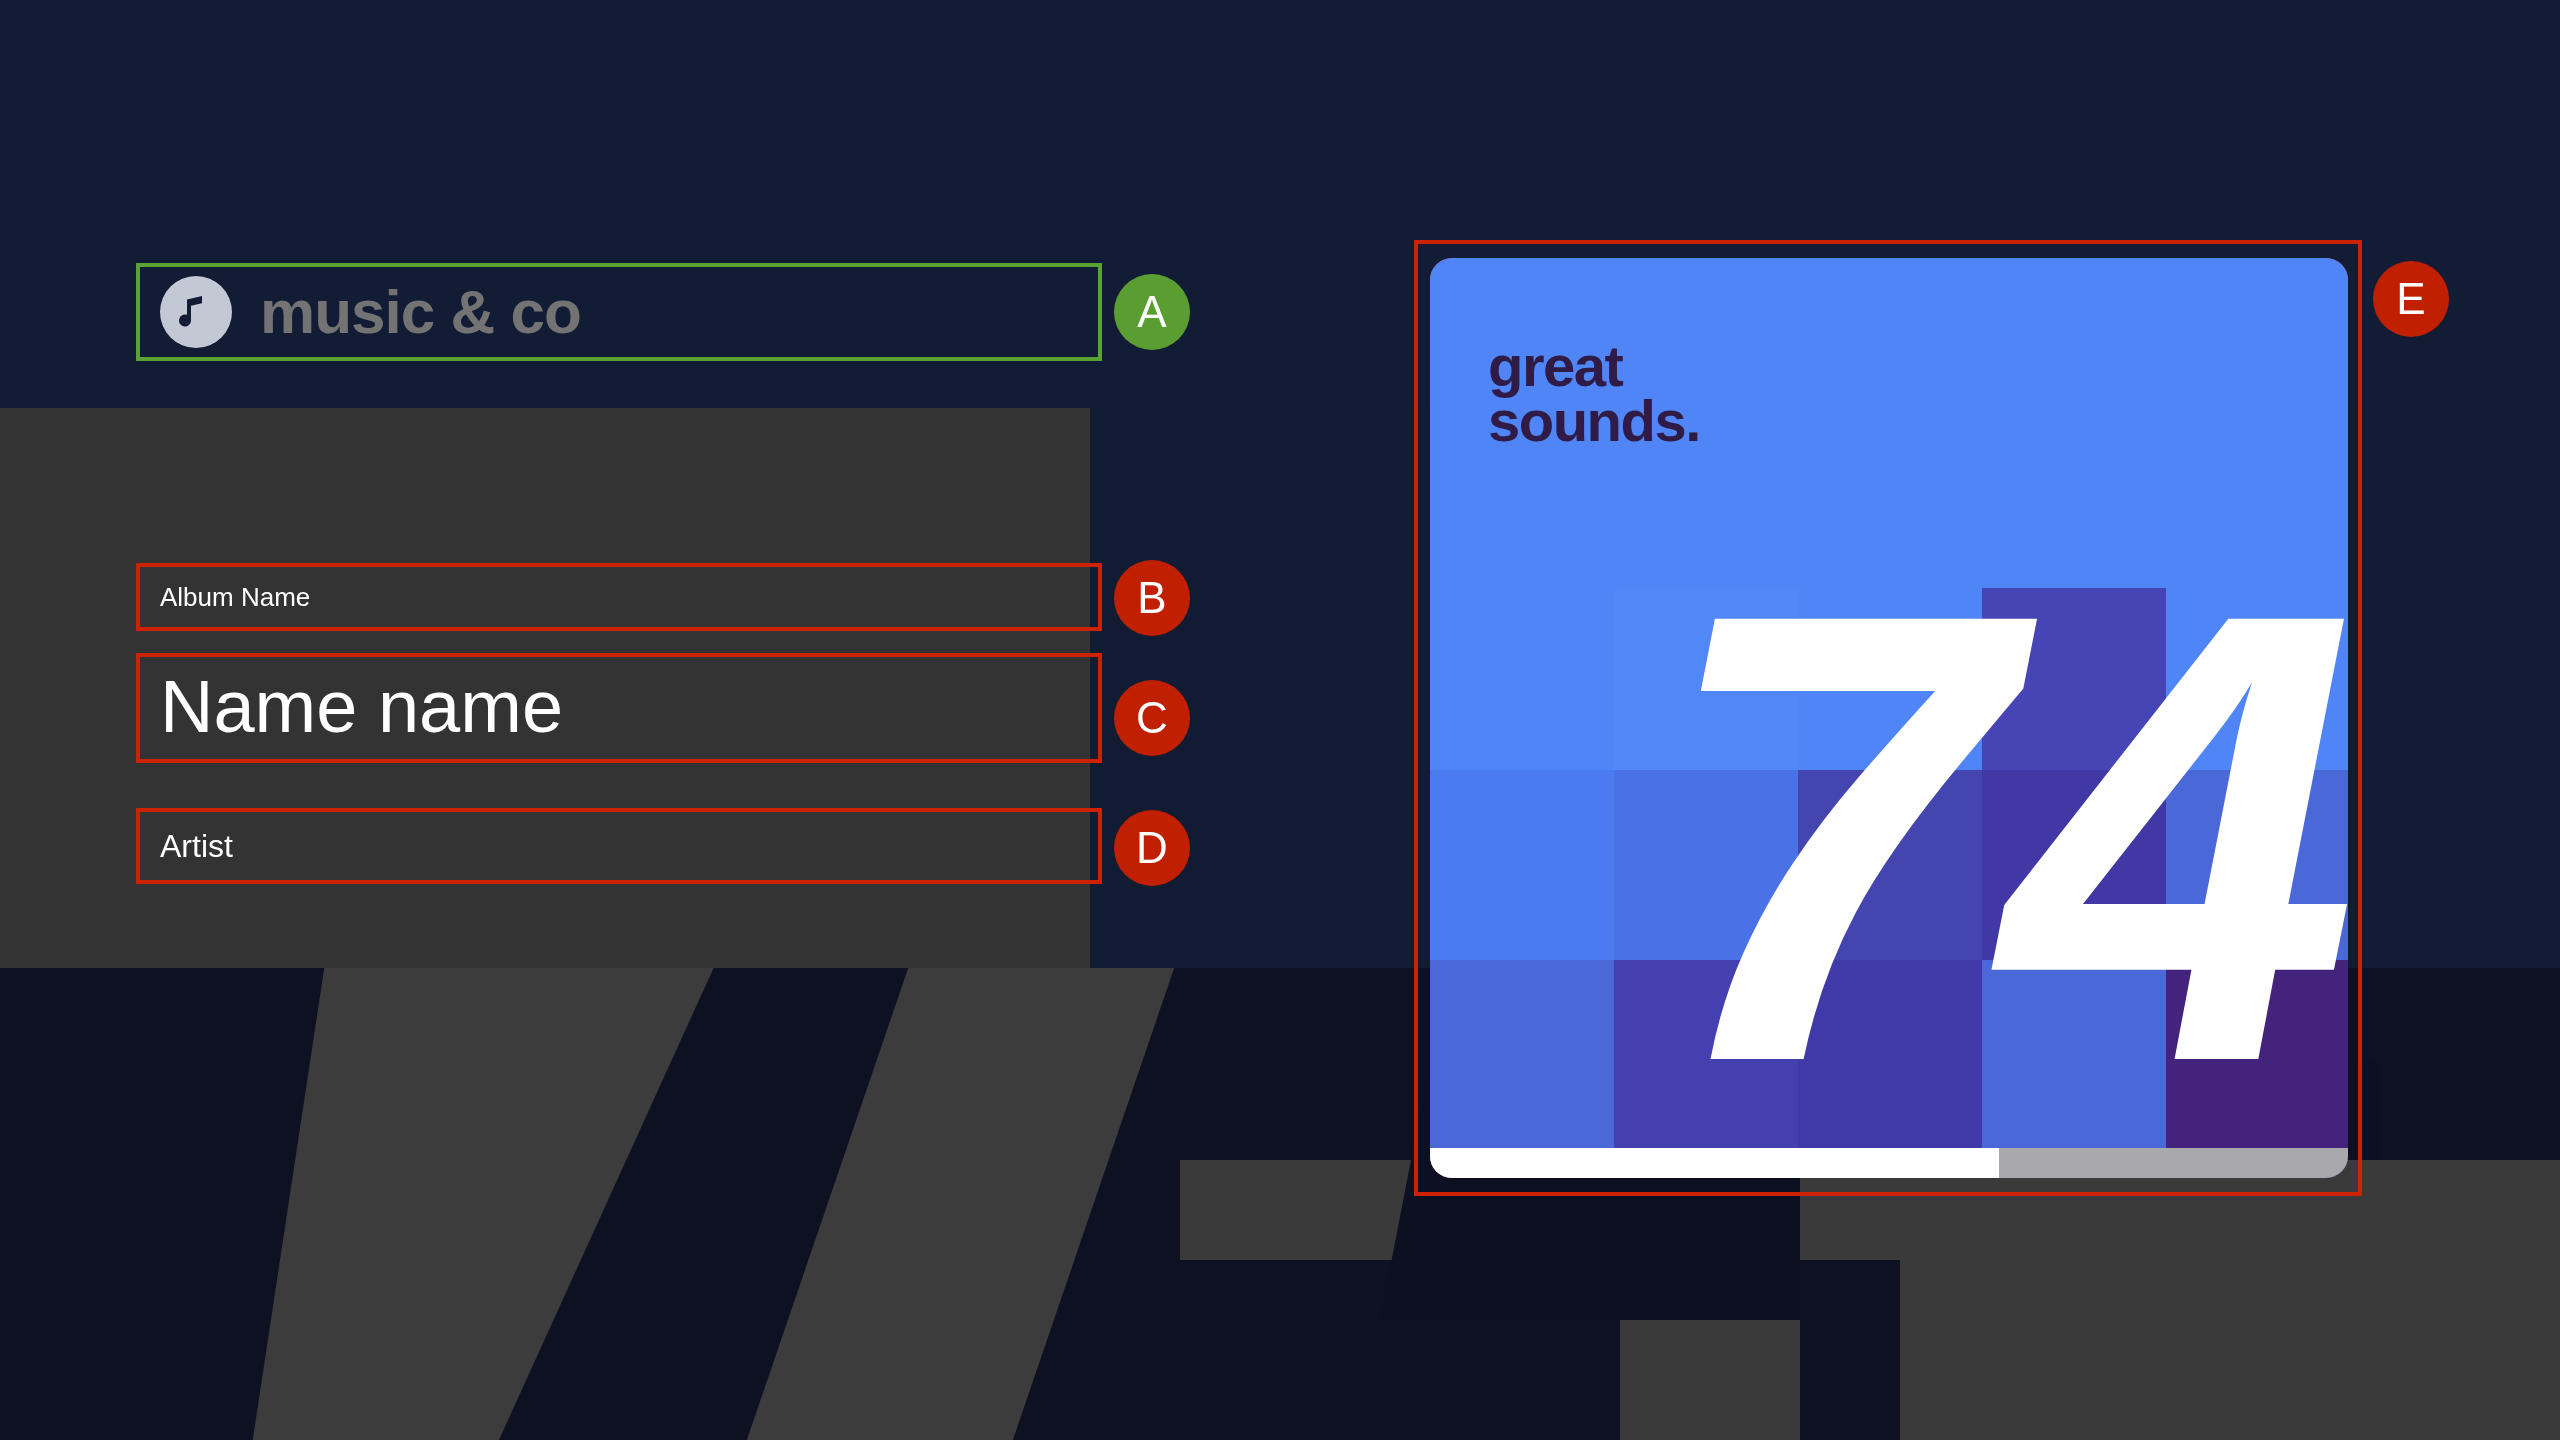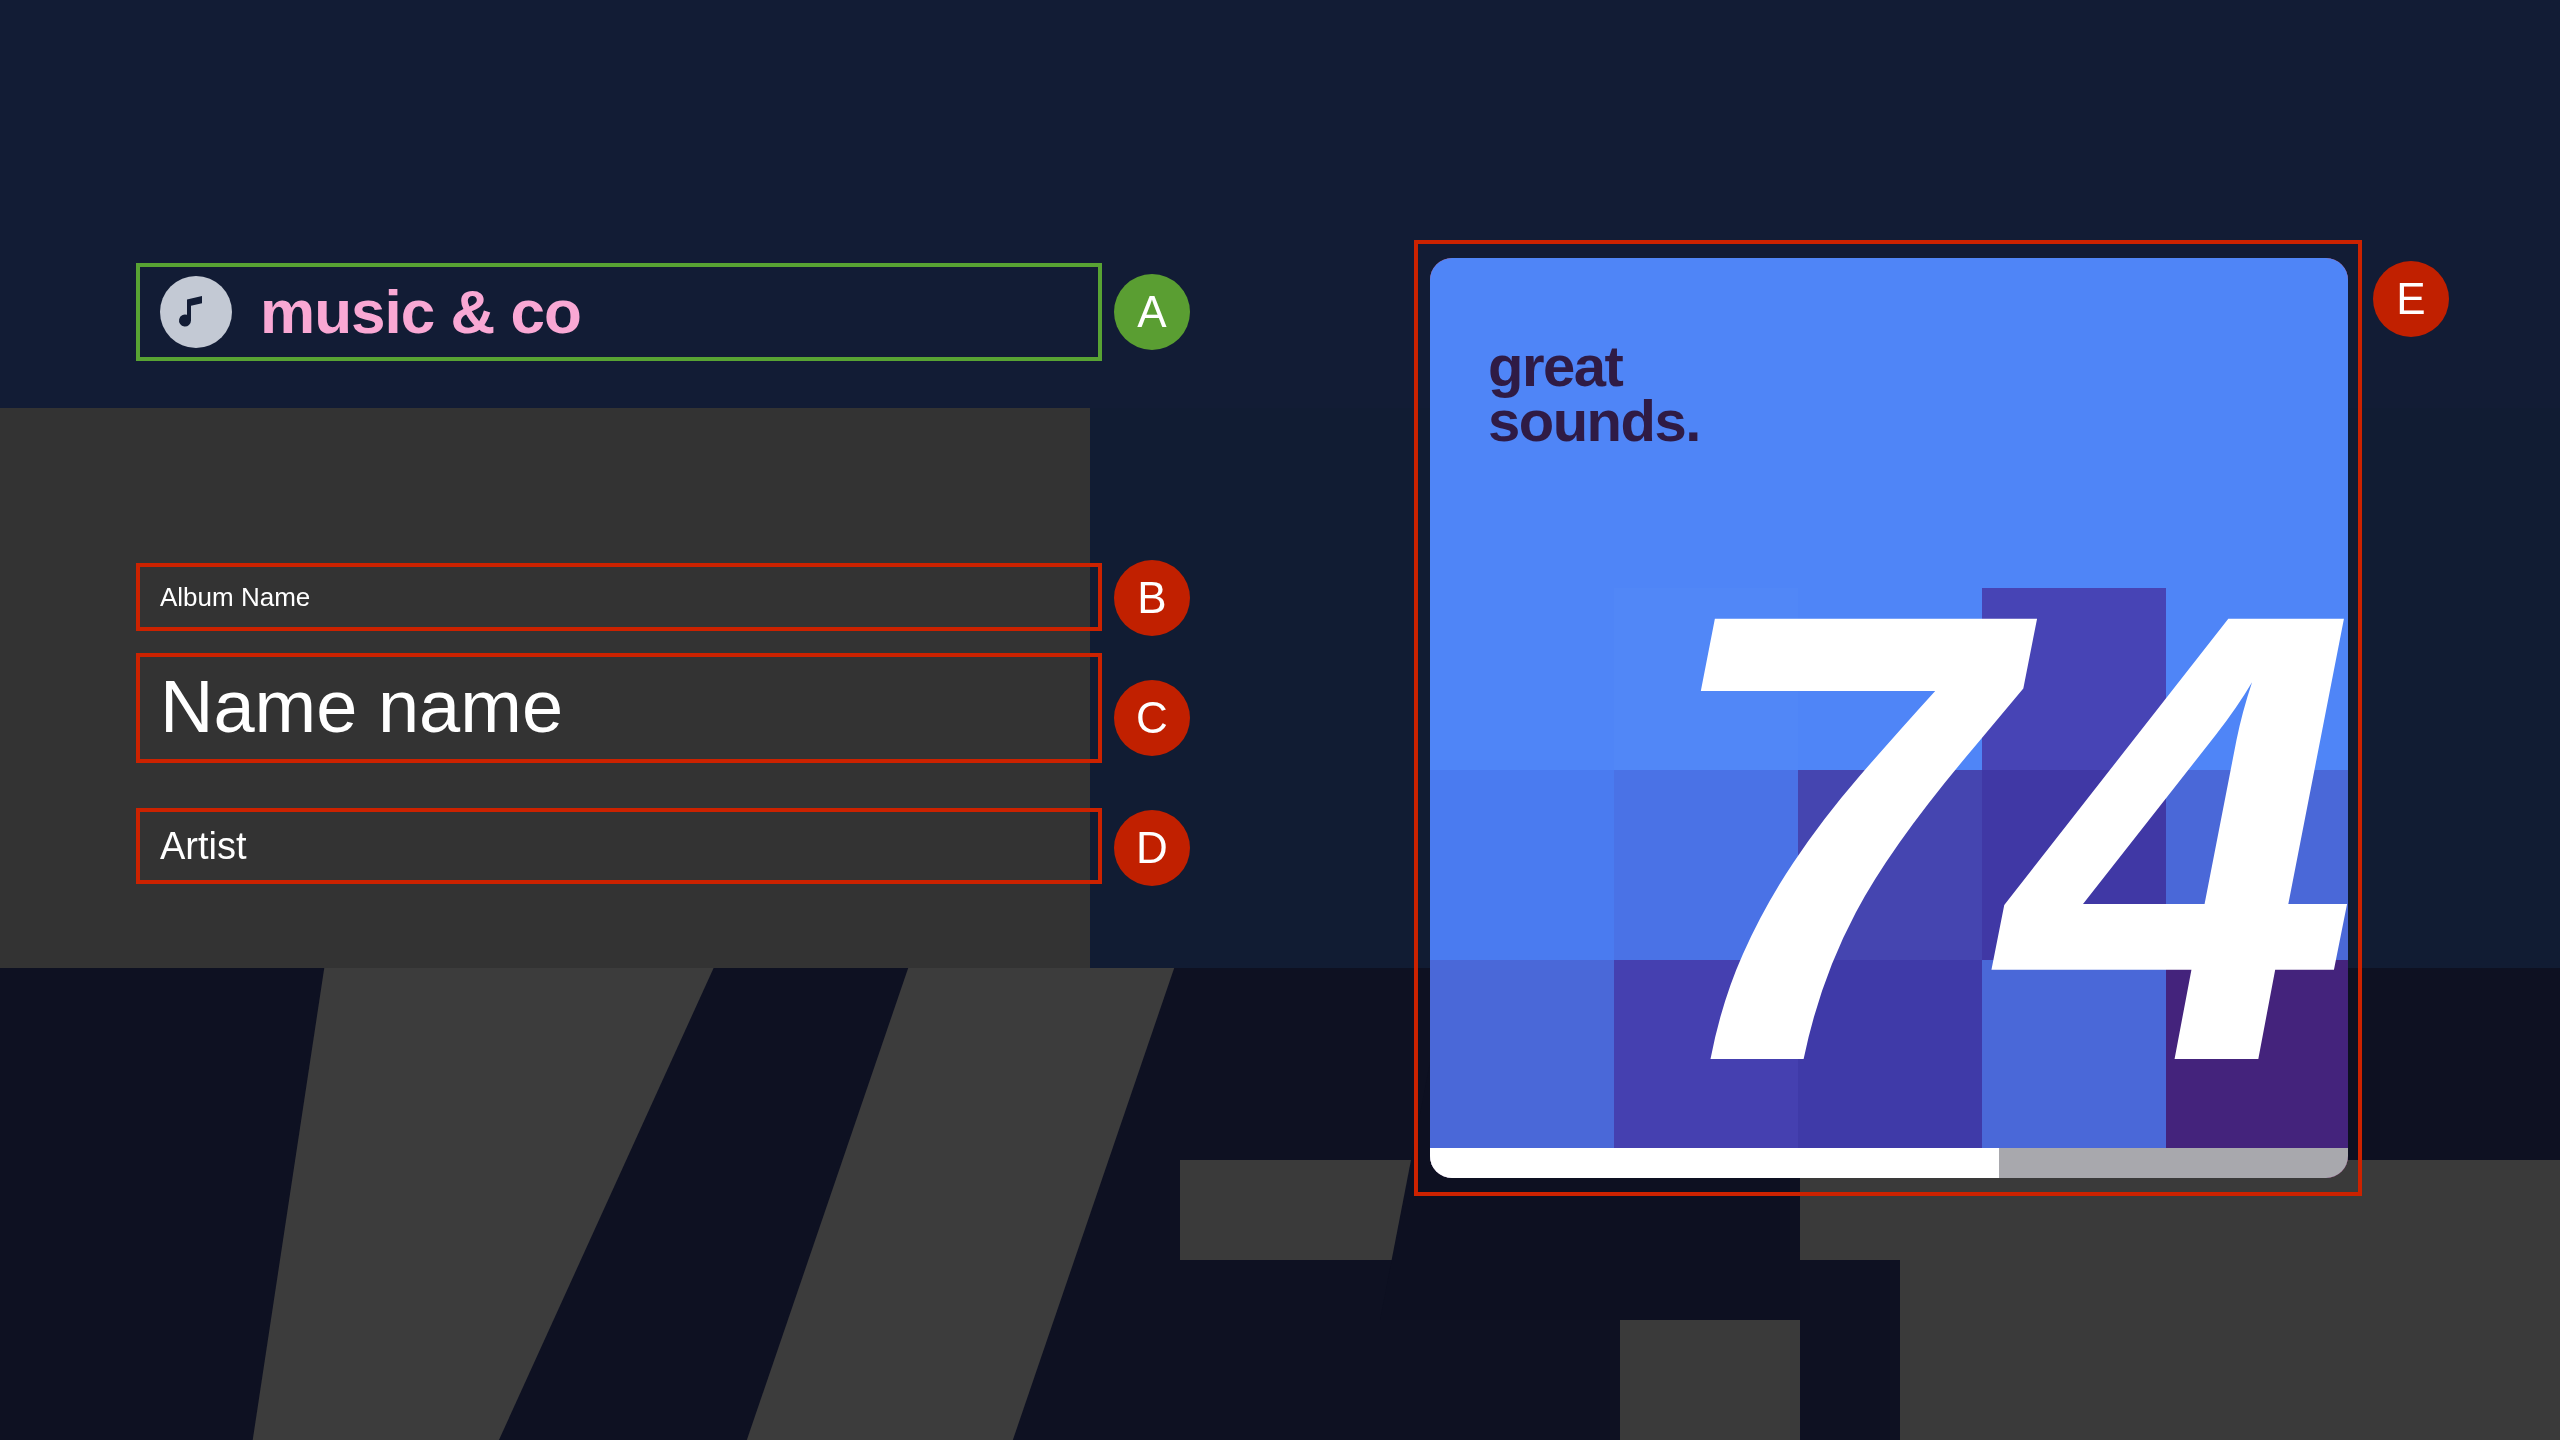--- a/index.html
+++ b/index.html
@@ -120,39 +120,39 @@
     display: flex;
     align-items: center;
     justify-content: center;
     flex: none;
   }
   .logo-badge svg { display: block; }
   .logo-text {
     margin-left: 28px;
     font-size: 62px;
     font-weight: 700;
-    color: #f9a8d4;
+    color: #737373;
     letter-spacing: -1px;
     line-height: 1;
     white-space: nowrap;
   }
 
   
   .field {
     position: absolute;
     left: 138px;
     box-sizing: border-box;
     display: flex;
     align-items: center;
     padding-left: 22px;
     color: #ffffff;
   }
   .field-album { top: 565px; width: 960px; height: 64px; font-size: 26px; }
   .field-song  { top: 655px; width: 960px; height: 104px; font-size: 74px; }
-  .field-artist{ top: 810px; width: 960px; height: 72px; font-size: 38px; text-align: right; }
+  .field-artist{ top: 810px; width: 960px; height: 72px; font-size: 32px; text-align: right; }
   .field-song .field-value { line-height: 1; }
 
   
   .anno-box {
     position: absolute;
     box-sizing: border-box;
     pointer-events: none;
   }
   .anno-green { border: 4px solid #58a333; }
   .anno-red   { border: 4px solid #cc2200; }

